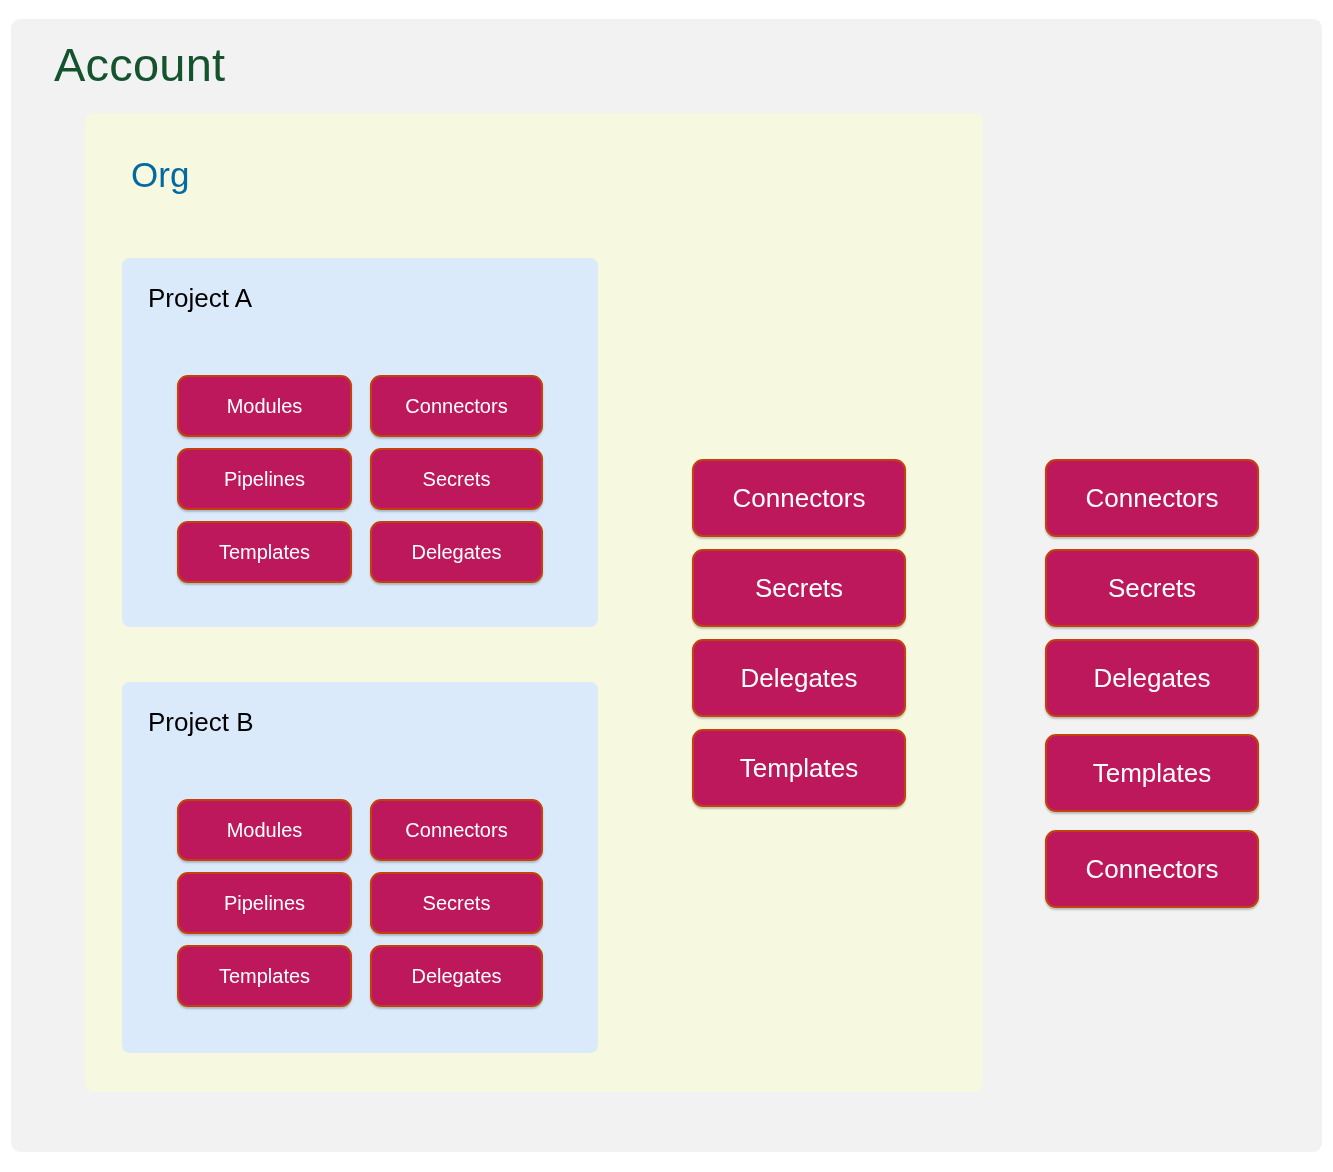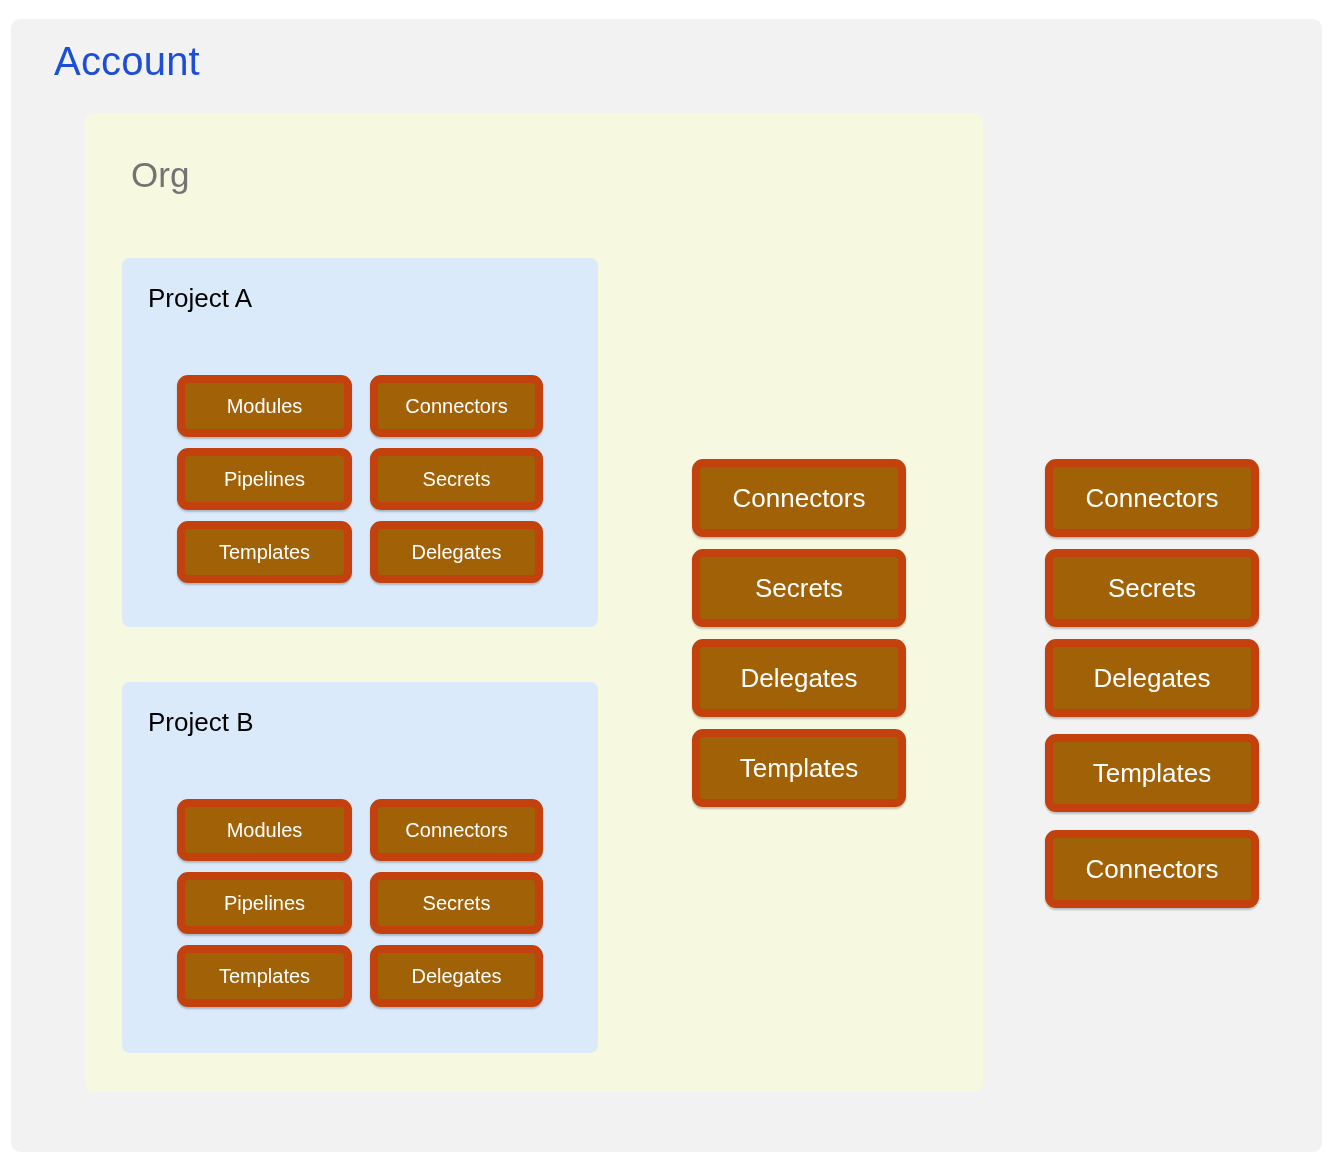--- a/index.html
+++ b/index.html
@@ -28,23 +28,23 @@
     width: 1311px;
     height: 1133px;
     background: #f2f2f3;
     border-radius: 9px;
     box-sizing: border-box;
   }
   .account-title {
     position: absolute;
     left: 43px;
     top: 19px;
-    font-size: 40px;
+    font-size: 47px;
     line-height: 1.15;
-    color: #1d4ed8;
+    color: #14532d;
     letter-spacing: 0.2px;
     white-space: nowrap;
   }
 
   
   .org-panel {
     position: absolute;
     left: 74px;
     top: 94px;
     width: 898px;
@@ -52,21 +52,21 @@
     background: #f6f8df;
     border-radius: 9px;
     box-sizing: border-box;
   }
   .org-title {
     position: absolute;
     left: 46px;
     top: 42px;
     font-size: 35px;
     line-height: 1.15;
-    color: #737373;
+    color: #0369a1;
     white-space: nowrap;
   }
 
   
   .project-panel {
     position: absolute;
     left: 37px;
     width: 476px;
     background: #dbeafb;
     border-radius: 8px;
@@ -91,22 +91,22 @@
     left: 55px;
     top: 117px;
     display: grid;
     grid-template-columns: 175px 173px;
     column-gap: 18px;
     row-gap: 11px;
   }
 
   
   .chip {
-    background: #a16207;
-    border: 8px solid #c2410c;
+    background: #be185d;
+    border: 2px solid #c2410c;
     border-radius: 11px;
     color: #ffffff;
     display: flex;
     align-items: center;
     justify-content: center;
     box-sizing: border-box;
     text-align: center;
     white-space: nowrap;
     box-shadow: 0 2px 2px rgba(0,0,0,0.22);
   }

